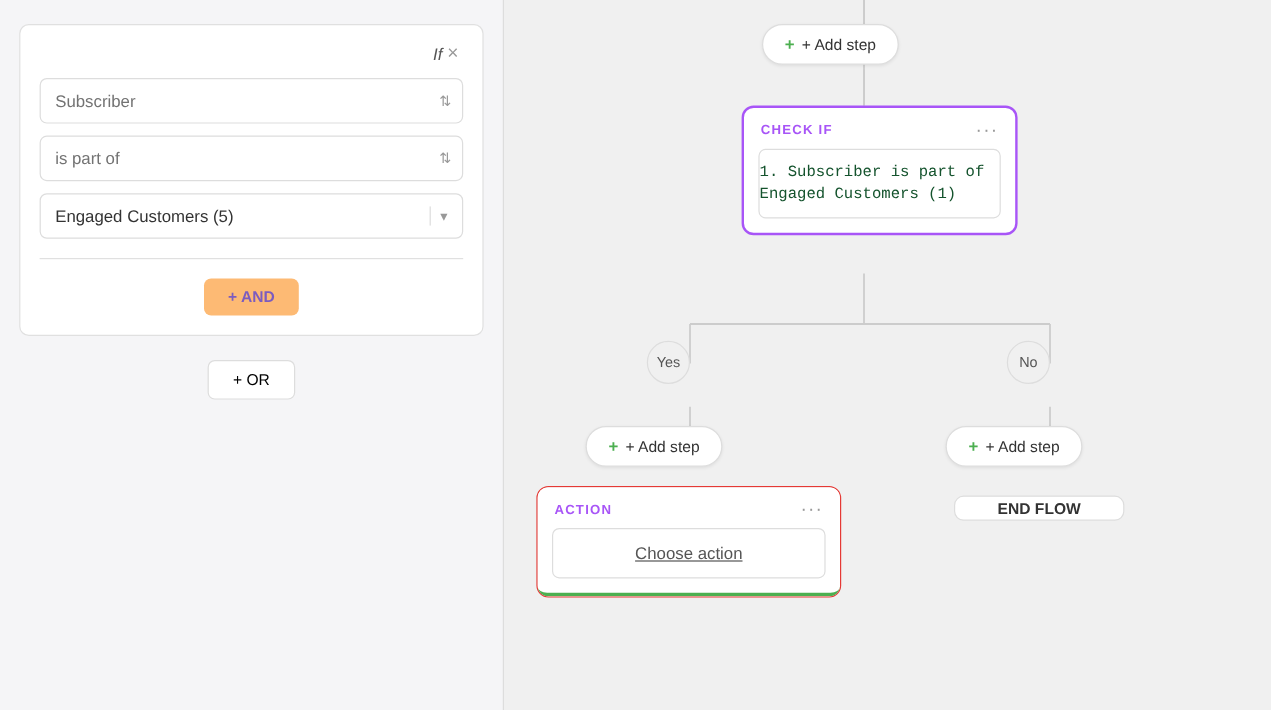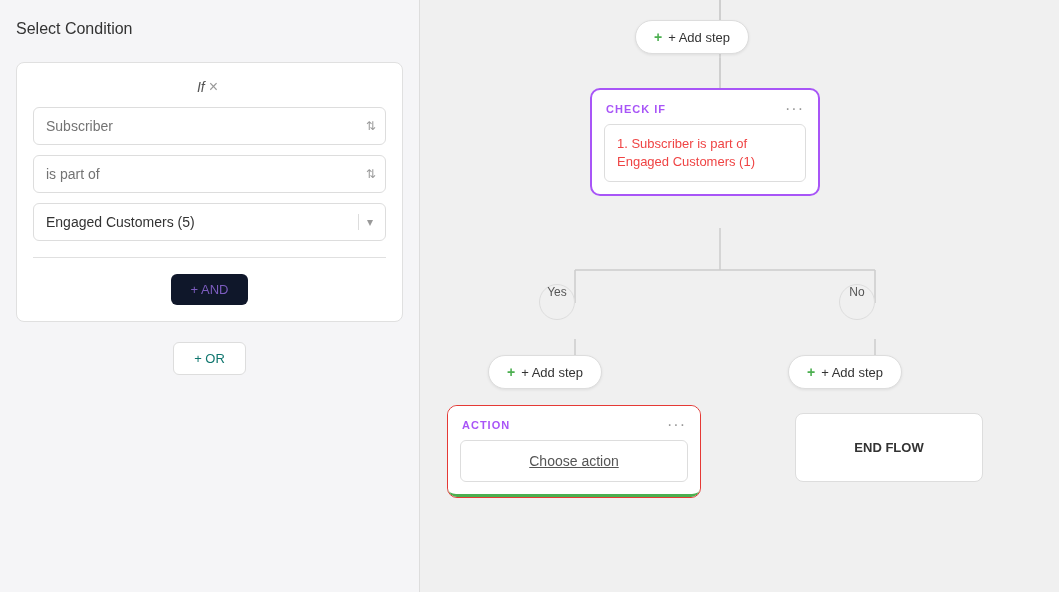--- a/index.html
+++ b/index.html
@@ -33,21 +33,21 @@
     .condition-card {
       background: #fff;
       border: 1px solid #e0e0e0;
       border-radius: 8px;
       padding: 16px;
       position: relative;
     }
 
     .condition-header {
       display: flex;
-      justify-content: center;
+      justify-content: flex-end;
       align-items: center;
       margin-bottom: 12px;
     }
 
     .condition-label {
       font-size: 14px;
       color: #555;
       font-style: italic;
     }
 
@@ -110,43 +110,43 @@
       margin: 0 8px;
     }
 
     .and-button {
       display: flex;
       justify-content: center;
       margin-top: 16px;
     }
 
     .and-btn {
-      background: #0f172a;
+      background: #fdba74;
       border: none;
       border-radius: 6px;
       padding: 8px 20px;
       font-size: 13px;
       color: #7c5cbf;
       cursor: pointer;
-      font-weight: 400;
+      font-weight: 700;
     }
 
     .or-button {
       display: flex;
       justify-content: center;
       margin-top: 20px;
     }
 
     .or-btn {
       background: #fff;
       border: 1px solid #ddd;
       border-radius: 6px;
       padding: 8px 20px;
       font-size: 13px;
-      color: #0f766e;
+      color: #000000;
       cursor: pointer;
     }
 
     .divider-line {
       border: none;
       border-top: 1px solid #e0e0e0;
       margin: 16px 0;
     }
 
     
@@ -230,49 +230,51 @@
       cursor: pointer;
       color: #999;
       font-size: 16px;
       letter-spacing: 1px;
     }
 
     .check-if-body {
       margin: 0 12px 12px;
       border: 1px solid #ddd;
       border-radius: 6px;
-      padding: 10px 12px;
+      padding: 10px 0;
       font-size: 13px;
-      color: #ef4444;
+      color: #14532d;
       line-height: 1.4;
+      font-family: Liberation Mono, monospace;
     }
 
     .yes-no-badge {
       background: #f0f0f0;
       border: 1px solid #ddd;
       border-radius: 50%;
       width: 36px;
       height: 36px;
       display: flex;
+      align-items: center;
       justify-content: center;
       font-size: 12px;
       color: #555;
       position: absolute;
     }
 
     .end-flow-card {
       background: #fff;
       border: 1px solid #ddd;
       border-radius: 8px;
-      padding: 26px 24px;
+      padding: 2px 24px;
       font-size: 13px;
       font-weight: 700;
       color: #333;
       text-align: center;
-      width: 188px;
+      width: 142px;
     }
 
     .action-card-outer {
       border: 1.5px solid #e53935;
       border-radius: 10px;
       overflow: hidden;
     }
 
     .action-header {
       display: flex;
@@ -297,21 +299,20 @@
       font-size: 14px;
       color: #555;
       text-align: center;
       text-decoration: underline;
     }
   </style>
 </head>
 <body>
 
 <div class="left-panel">
-  <div class="panel-title">Select Condition</div>
 
   <div class="condition-card">
     <div class="condition-header">
       <span class="condition-label">If</span>
       <button class="close-btn">×</button>
     </div>
 
     <div class="select-wrapper">
       <select>
         <option>Subscriber</option>
@@ -370,21 +371,21 @@
       <line x1="300" y1="0" x2="300" y2="88" stroke="#ccc" stroke-width="1.5"></line>
     </svg>
 
     <div class="flow-node" style="left:215px;top:20px;">
       <button class="add-step-btn">
         <span class="plus-icon">+</span>
         <span>+ Add step</span>
       </button>
     </div>
 
-    <div class="flow-node" style="left:170px;top:88px;border-radius:16px;">
+    <div class="flow-node" style="left:198px;top:88px;border-radius:16px;">
       <div class="check-if-card">
         <div class="check-if-header">
           <span class="check-if-title">CHECK IF</span>
           <button class="more-btn">···</button>
         </div>
         <div class="check-if-body">1. Subscriber is part of Engaged Customers (1)</div>
       </div>
     </div>
 
     <div class="flow-node" style="left:137px;top:302px;">

